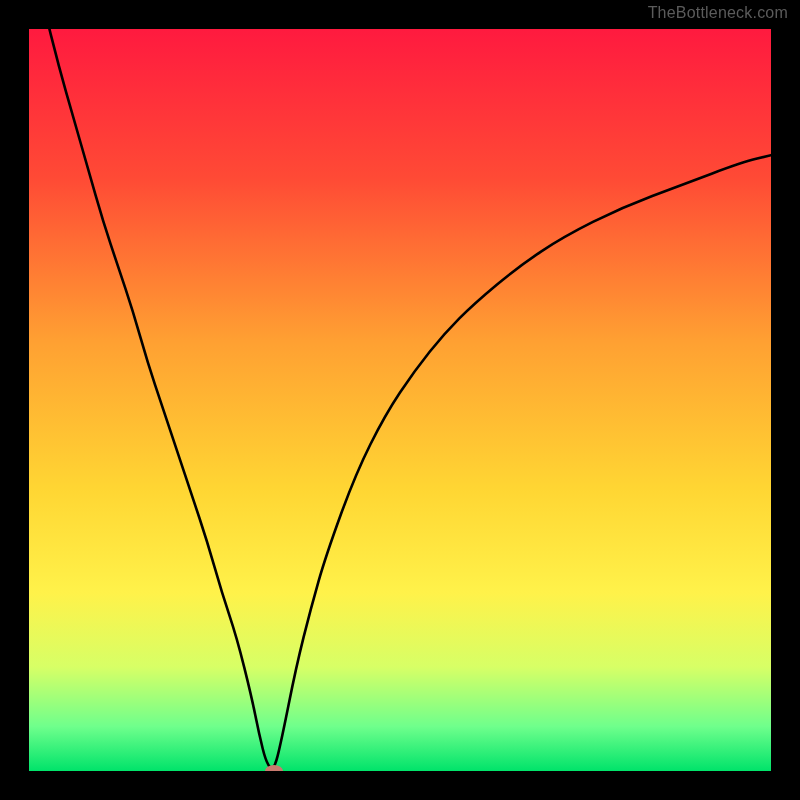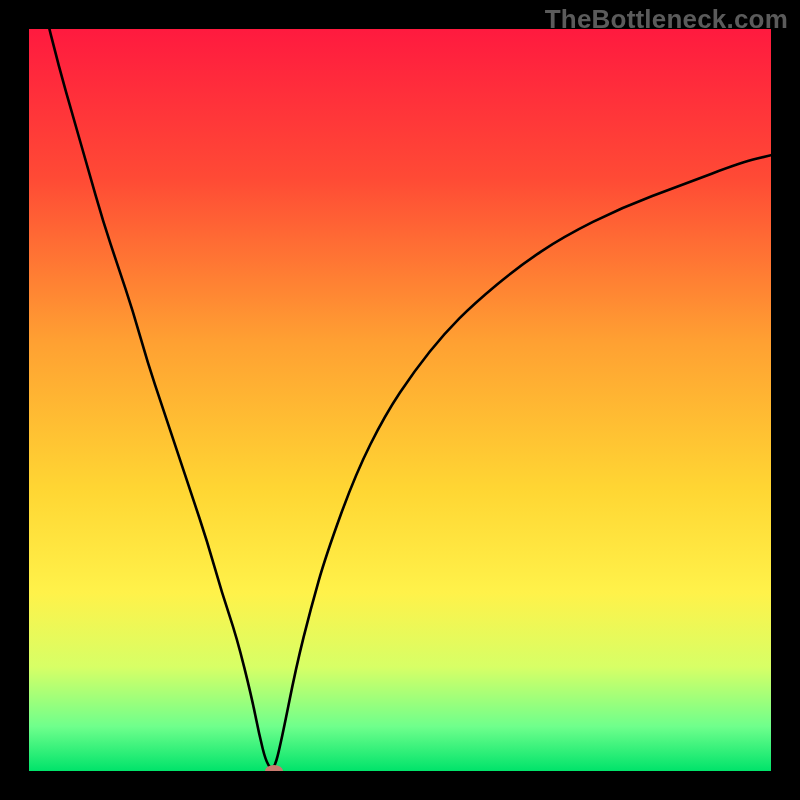--- a/index.html
+++ b/index.html
@@ -38,23 +38,23 @@
   .dot {
     position: absolute;
     background: #c97a6f;
     border-radius: 50%/50%;
   }
   .watermark {
     position: absolute;
     top: 4px;
     right: 12px;
     color: #5b5b5b;
-    font-size: 26px;
+    font-size: 16px;
     letter-spacing: 0.2px;
-    font-weight: 700;
+    font-weight: 400;
   }
 </style>
 </head>
 <body>
 
 <div class="stage">
 
   <div class="plot-area">
     <svg class="gradient" viewBox="0 0 742 742" preserveAspectRatio="none">
       <defs>

